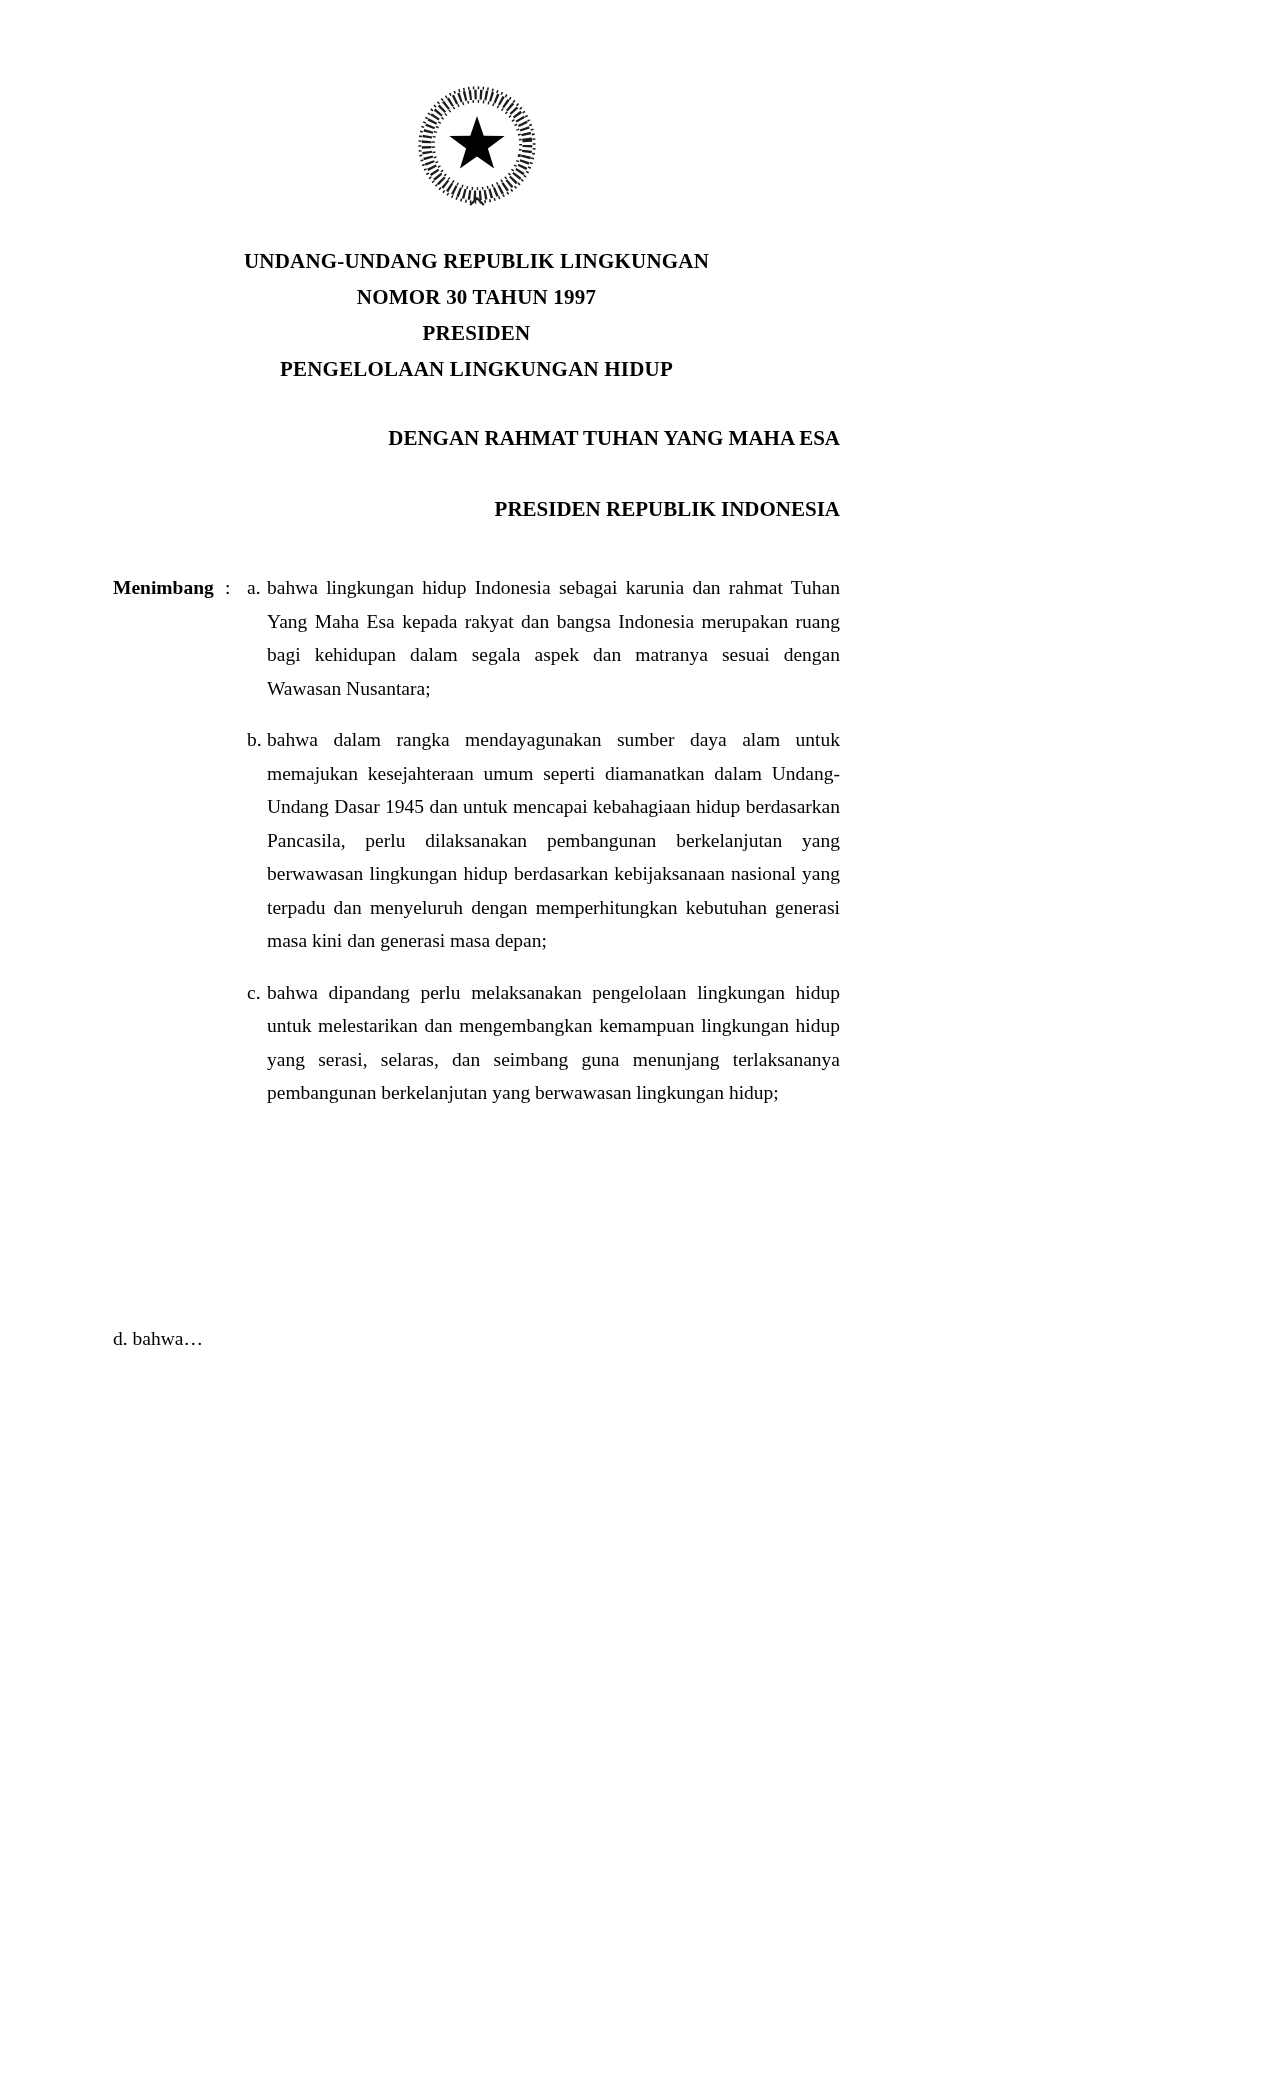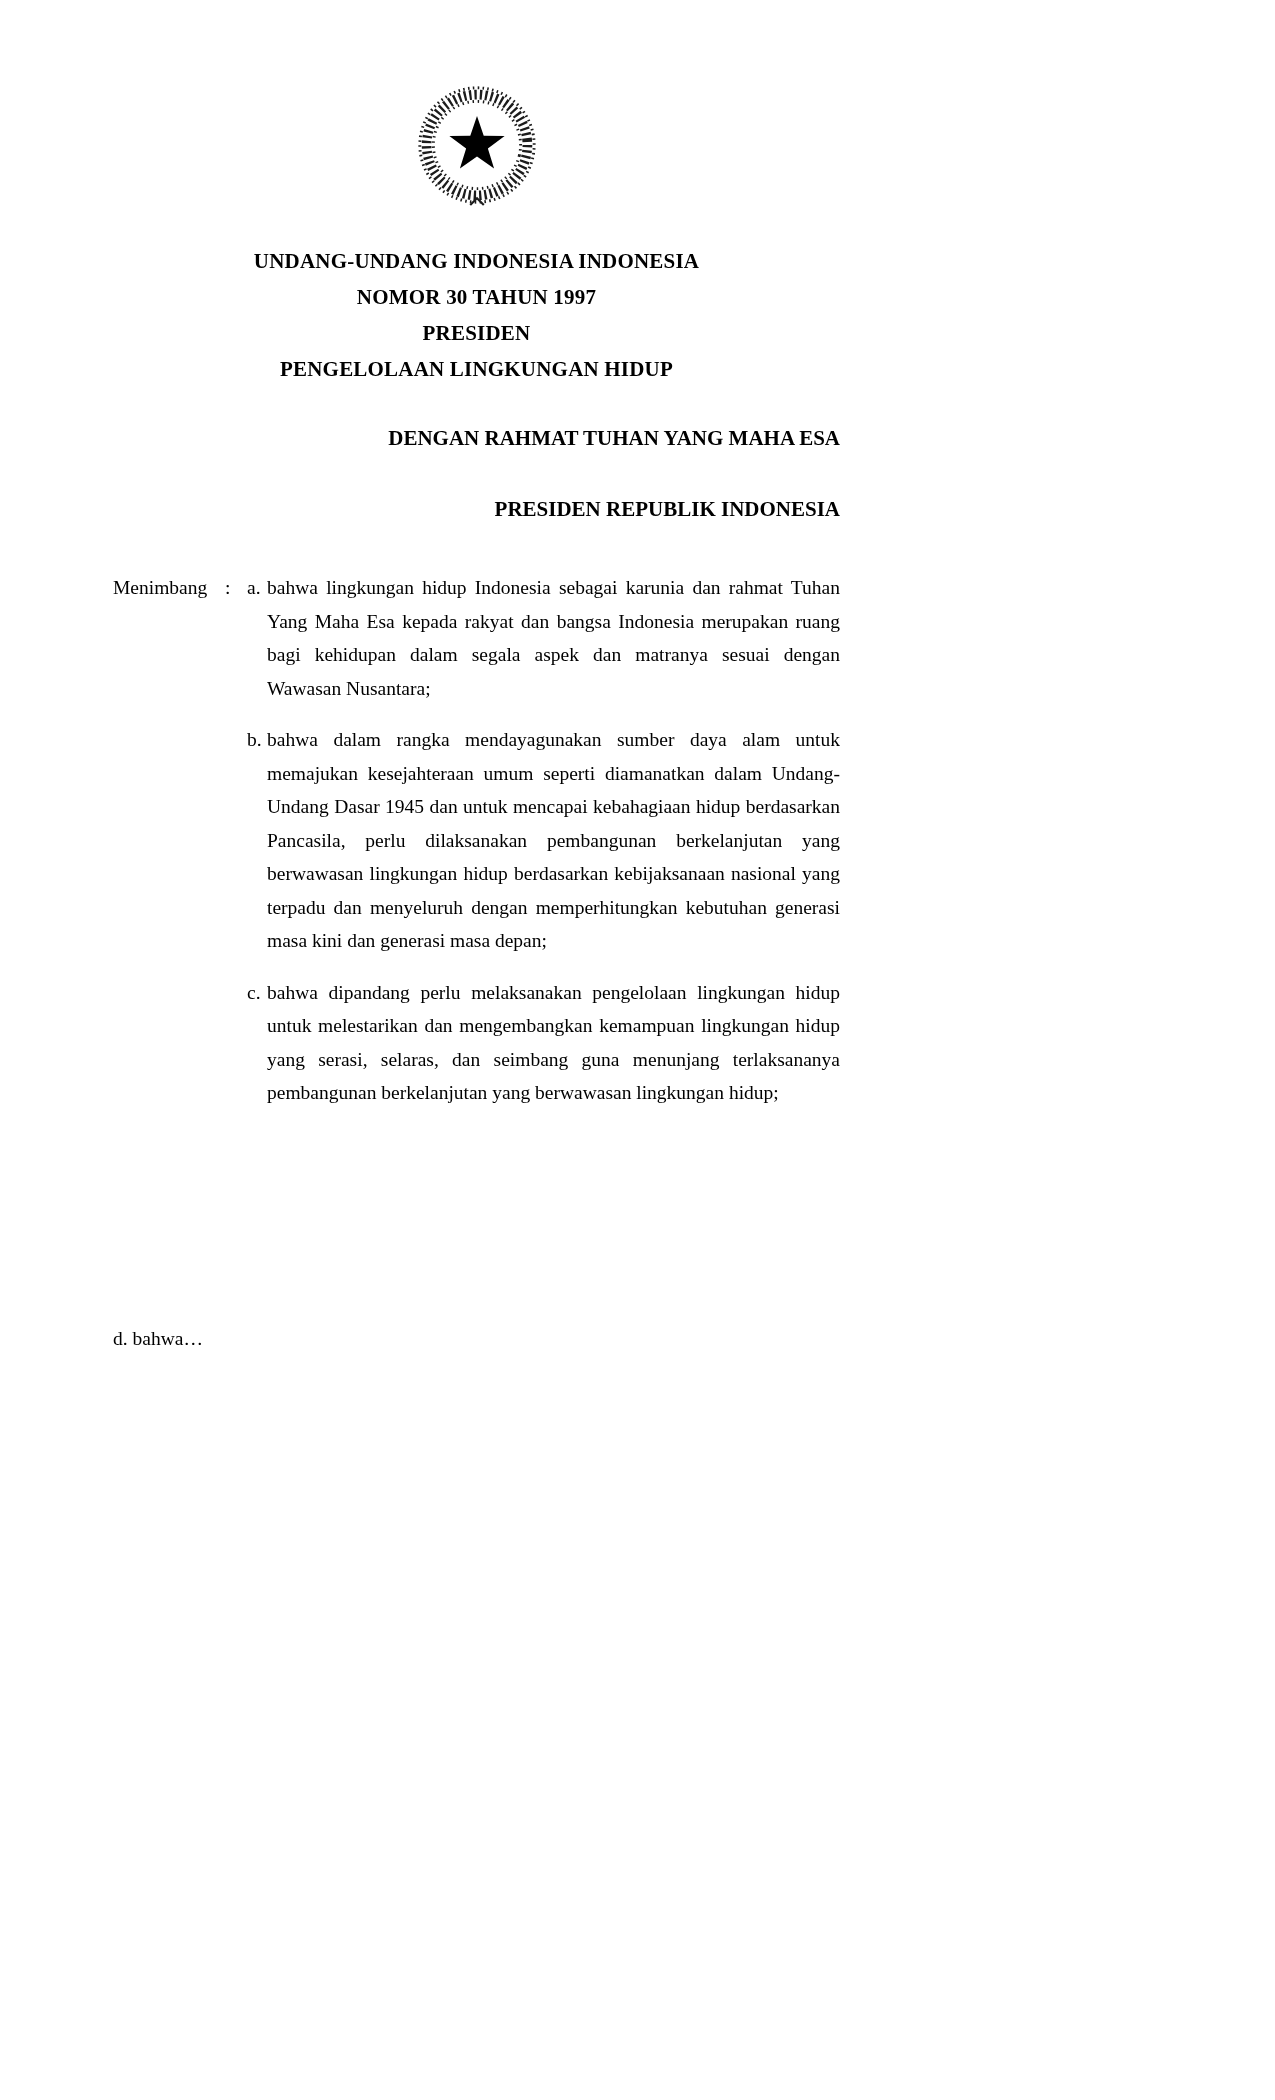--- a/index.html
+++ b/index.html
@@ -44,21 +44,21 @@
   }
   .invocation { margin-top:46px; }
   .authority { margin-top:48px; }
   
   .considering {
     margin-top:50px;
     display:flex;
     font-size:19.5px;
     line-height:33.5px;
   }
-  .consider-label { width:112px; flex:none; }
+  .consider-label { width:112px; flex:none;font-weight:bold; }
   .consider-colon { width:22px; flex:none; text-align:left; }
   .consider-items { flex:1; }
   .consider-item { display:flex; }
   .consider-item + .consider-item { margin-top:18px; }
   .item-marker { width:20px; flex:none; }
   .item-text {
     flex:1;
     text-align:justify;
     text-justify:inter-word;
   }
@@ -82,21 +82,21 @@
         <circle cx="0" cy="0" r="52" fill="none" stroke="#1c1c1c" stroke-width="10" stroke-dasharray="2.4 3.1" transform="rotate(-6)"></circle>
         <circle cx="0" cy="0" r="45" fill="none" stroke="#1c1c1c" stroke-width="3" stroke-dasharray="1.5 3.8" transform="rotate(14)"></circle>
 
         <path d="M -7 62 L 0 55 L 7 62" fill="none" stroke="#1c1c1c" stroke-width="2.2"></path>
 
         <polygon points="0,-30 6.94,-9.55 28.53,-9.27 11.22,3.65 17.63,24.27 0,11.8 -17.63,24.27 -11.22,3.65 -28.53,-9.27 -6.94,-9.55" fill="#000000"></polygon>
       </svg>
     </div>
 
     <div class="title-block">
-      <div class="tline">UNDANG-UNDANG INDONESIA INDONESIA</div>
+      <div class="tline">UNDANG-UNDANG REPUBLIK LINGKUNGAN</div>
       <div class="tline">NOMOR 30 TAHUN 1997</div>
       <div class="tline">PRESIDEN</div>
       <div class="tline">PENGELOLAAN LINGKUNGAN HIDUP</div>
     </div>
 
     <div class="invocation">DENGAN RAHMAT TUHAN YANG MAHA ESA</div>
 
     <div class="authority">PRESIDEN REPUBLIK INDONESIA</div>
 
     <div class="considering">

